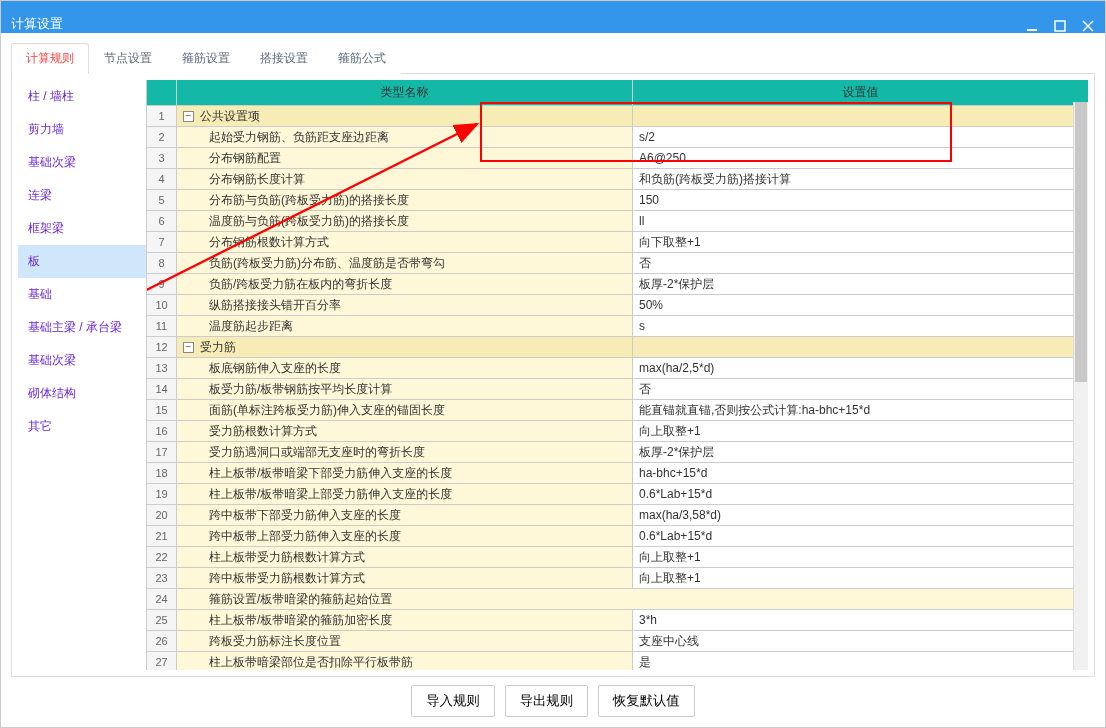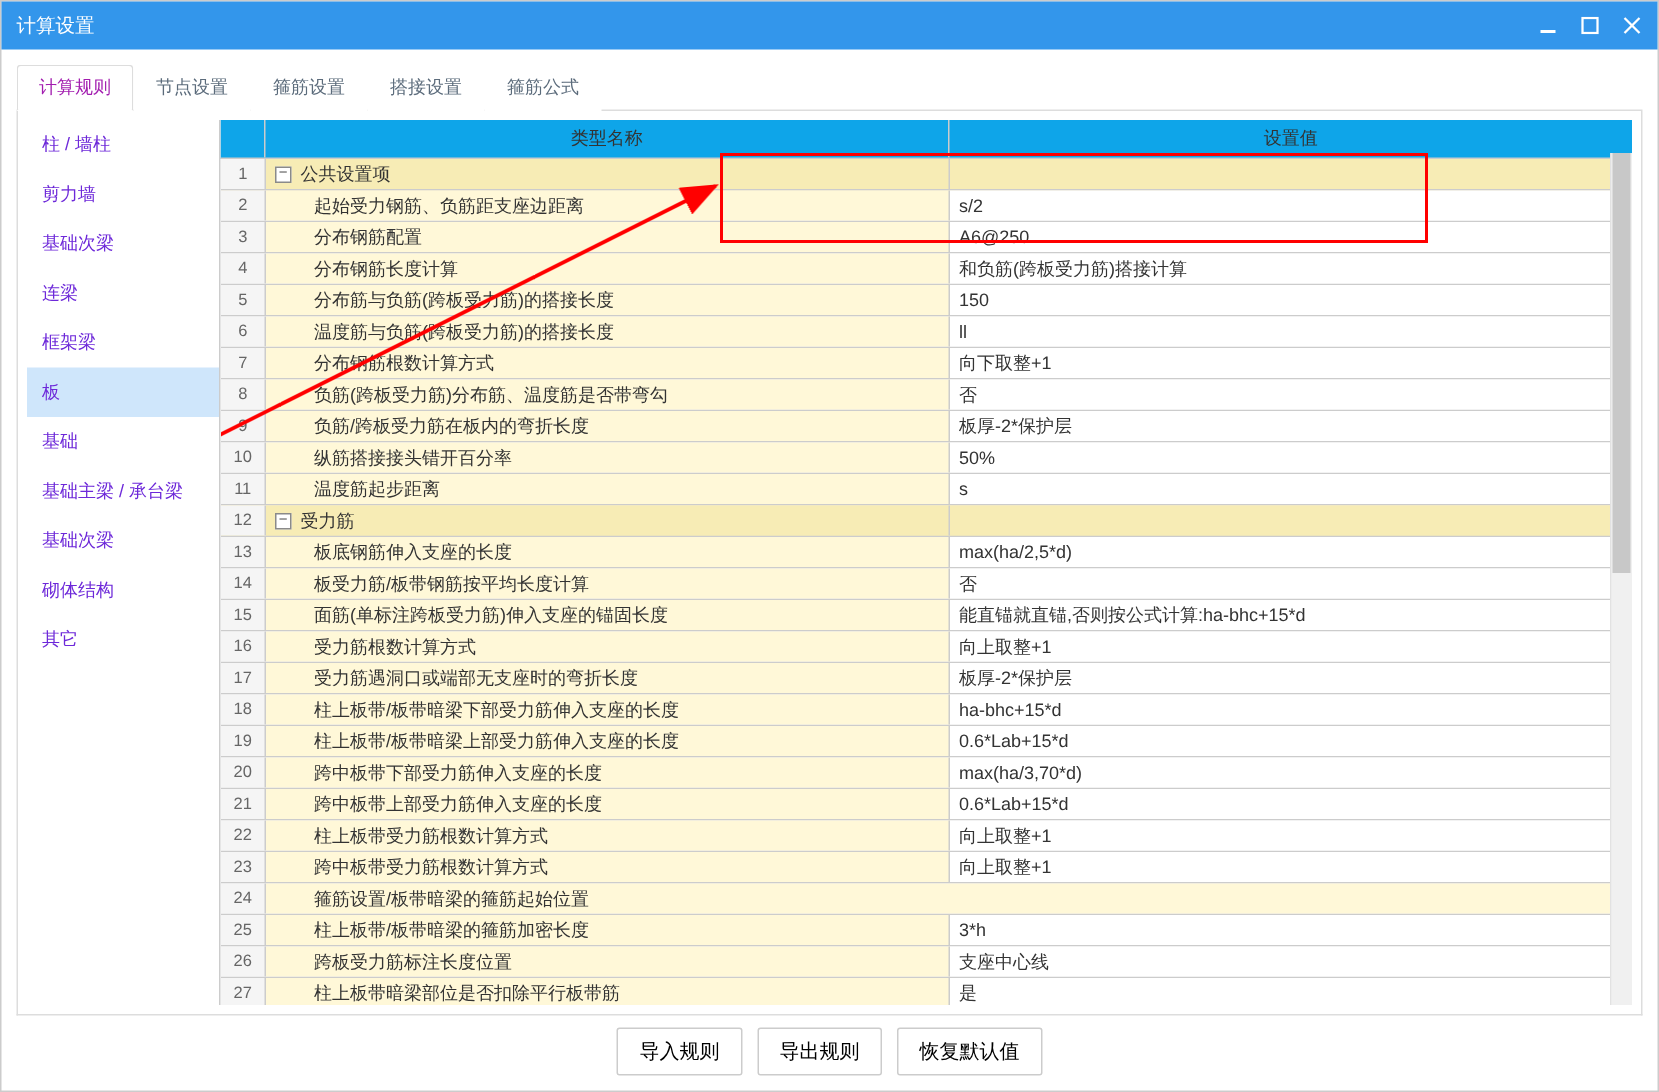--- a/index.html
+++ b/index.html
@@ -1,32 +1,32 @@
 <!DOCTYPE html>
 <html><head>
 <meta charset="utf-8">
 <style>
 * { box-sizing: border-box; margin: 0; padding: 0; }
 body { font-family: "Microsoft YaHei", Arial, sans-serif; font-size: 12px; color: #333; background: #fff; overflow: hidden; }
 .window { width: 1106px; height: 728px; display: flex; flex-direction: column; border: 1px solid #ccc; position: relative; }
-.titlebar { height: 32px; background: #3396eb; color: #fff; display: flex; align-items: center; padding: 0 10px; }
+.titlebar { height: 32px; background: #3396eb; color: #fff; display: flex; align-items: flex-end; padding: 0 10px; }
 .titlebar .title { flex: 1; font-size: 13px; }
 .winbtns { display: flex; gap: 14px; align-items: center; }
 .winbtn { width: 14px; height: 14px; display: flex; align-items: center; justify-content: center; cursor: pointer; color: #fff; }
 .winbtn svg { display: block; }
 .body { flex: 1; display: flex; flex-direction: column; padding: 10px; overflow: hidden; }
 .tabs { display: flex; border-bottom: 1px solid #ddd; }
 .tab { padding: 6px 14px; border: 1px solid transparent; border-bottom: none; color: #5b6b7b; cursor: pointer; margin-bottom: -1px; background: #fff; }
-.tab.active { border-color: #ddd; border-bottom: 1px solid #fff; color: #a21caf; border-radius: 3px 3px 0 0; }
+.tab.active { border-color: #ddd; border-bottom: 1px solid #fff; color: #ef4444; border-radius: 3px 3px 0 0; }
 .content { flex: 1; border: 1px solid #ddd; border-top: none; padding: 6px; display: flex; overflow: hidden; position: relative; }
 .sidebar { width: 128px; display: flex; flex-direction: column; }
 .side-item { padding: 8px 10px; cursor: pointer; color: #6d28d9; }
 .side-item.selected { background: #cfe6fb; }
 .tablewrap { flex: 1; display: flex; flex-direction: column; border-left: 1px solid #ccc; position: relative; overflow: hidden; }
-.thead { display: flex; background: #0ea5e9; border-bottom: 1px solid #ccc; }
+.thead { display: flex; background: #14b8a6; border-bottom: 1px solid #ccc; }
 .th-num { width: 30px; border-right: 1px solid #ccc; }
 .th-type { flex: 1; text-align: center; padding: 4px 6px; border-right: 1px solid #ccc; }
 .th-val { flex: 1; text-align: center; padding: 4px 6px; }
 .tbody { flex: 1; overflow: auto; }
 .row { display: flex; border-bottom: 1px solid #ccc; height: 21px; line-height: 20px; }
 .row.group { background: #f7ecb5; }
 .cell-num { width: 30px; text-align: center; border-right: 1px solid #ccc; background: #f5f5f5; color: #666; font-size: 11px; }
 .cell-type { flex: 1; padding: 0 6px; border-right: 1px solid #ccc; display: flex; align-items: center; background: #fff8d8; white-space: nowrap; overflow: hidden; }
 .row.group .cell-type { background: #f7ecb5; }
 .cell-val { flex: 1; padding: 0 6px; background: #fff; white-space: nowrap; overflow: hidden; }
@@ -248,21 +248,21 @@
                 <span>柱上板带/板带暗梁上部受力筋伸入支座的长度</span>
               </div>
               <div class="cell-val">0.6*Lab+15*d</div>
             </div>
             <div class="row">
               <div class="cell-num">20</div>
               <div class="cell-type">
                 <span class="indent"></span>
                 <span>跨中板带下部受力筋伸入支座的长度</span>
               </div>
-              <div class="cell-val">max(ha/3,70*d)</div>
+              <div class="cell-val">max(ha/3,58*d)</div>
             </div>
             <div class="row">
               <div class="cell-num">21</div>
               <div class="cell-type">
                 <span class="indent"></span>
                 <span>跨中板带上部受力筋伸入支座的长度</span>
               </div>
               <div class="cell-val">0.6*Lab+15*d</div>
             </div>
             <div class="row">

